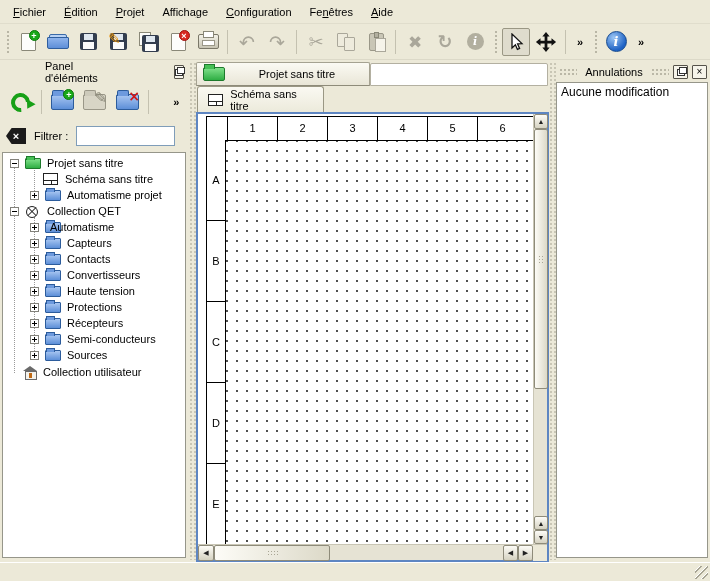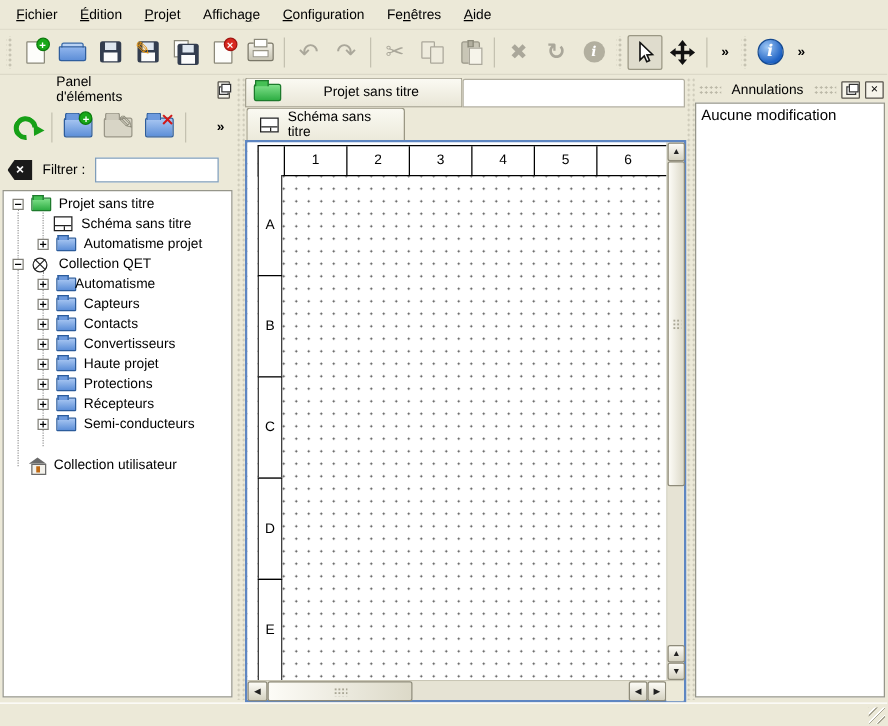--- a/index.html
+++ b/index.html
@@ -354,56 +354,61 @@
       <span class="tlabel" style="left:64px;">Automatisme projet</span>
     </div>
     <div class="trow" style="top:51px;">
       <span class="exp" style="left:7px;"></span>
       <span class="qet-ic" style="left:23px;"></span>
       <span class="tlabel" style="left:44px;text-align:center;">Collection QET</span>
     </div>
     <div class="trow" style="top:67px;">
       <span class="exp plus" style="left:27px;"></span>
       <span class="tfolder" style="left:42px;"></span>
-      <span class="tlabel" style="left:57px;">Automatisme</span>
+      <span class="tlabel" style="left:47px;">Automatisme</span>
     </div>
     <div class="trow" style="top:99px;">
       <span class="exp plus" style="left:27px;"></span>
       <span class="tfolder" style="left:42px;"></span>
       <span class="tlabel" style="left:64px;">Contacts</span>
     </div>
     <div class="trow" style="top:83px;">
       <span class="exp plus" style="left:27px;"></span>
       <span class="tfolder" style="left:42px;"></span>
       <span class="tlabel" style="left:64px;">Capteurs</span>
     </div>
     <div class="trow" style="top:115px;">
       <span class="exp plus" style="left:27px;"></span>
       <span class="tfolder" style="left:42px;"></span>
       <span class="tlabel" style="left:64px;">Convertisseurs</span>
     </div>
     <div class="trow" style="top:131px;">
       <span class="exp plus" style="left:27px;"></span>
       <span class="tfolder" style="left:42px;"></span>
-      <span class="tlabel" style="left:64px;">Haute projet</span>
+      <span class="tlabel" style="left:64px;">Haute tension</span>
     </div>
     <div class="trow" style="top:147px;">
       <span class="exp plus" style="left:27px;"></span>
       <span class="tfolder" style="left:42px;"></span>
       <span class="tlabel" style="left:64px;">Protections</span>
     </div>
     <div class="trow" style="top:179px;">
       <span class="exp plus" style="left:27px;"></span>
       <span class="tfolder" style="left:42px;"></span>
       <span class="tlabel" style="left:64px;">Semi-conducteurs</span>
     </div>
     <div class="trow" style="top:163px;">
       <span class="exp plus" style="left:27px;"></span>
       <span class="tfolder" style="left:42px;"></span>
       <span class="tlabel" style="left:64px;">Récepteurs</span>
+    </div>
+    <div class="trow" style="top:195px;">
+      <span class="exp plus" style="left:27px;"></span>
+      <span class="tfolder" style="left:42px;"></span>
+      <span class="tlabel" style="left:64px;">Sources</span>
     </div>
     <div class="trow" style="top:212px;">
       <span class="home-ic" style="left:20px;">
           <span class="home-door"></span>
         </span>
       <span class="tlabel" style="left:40px;">Collection utilisateur</span>
     </div>
   </div>
 </div>
 

